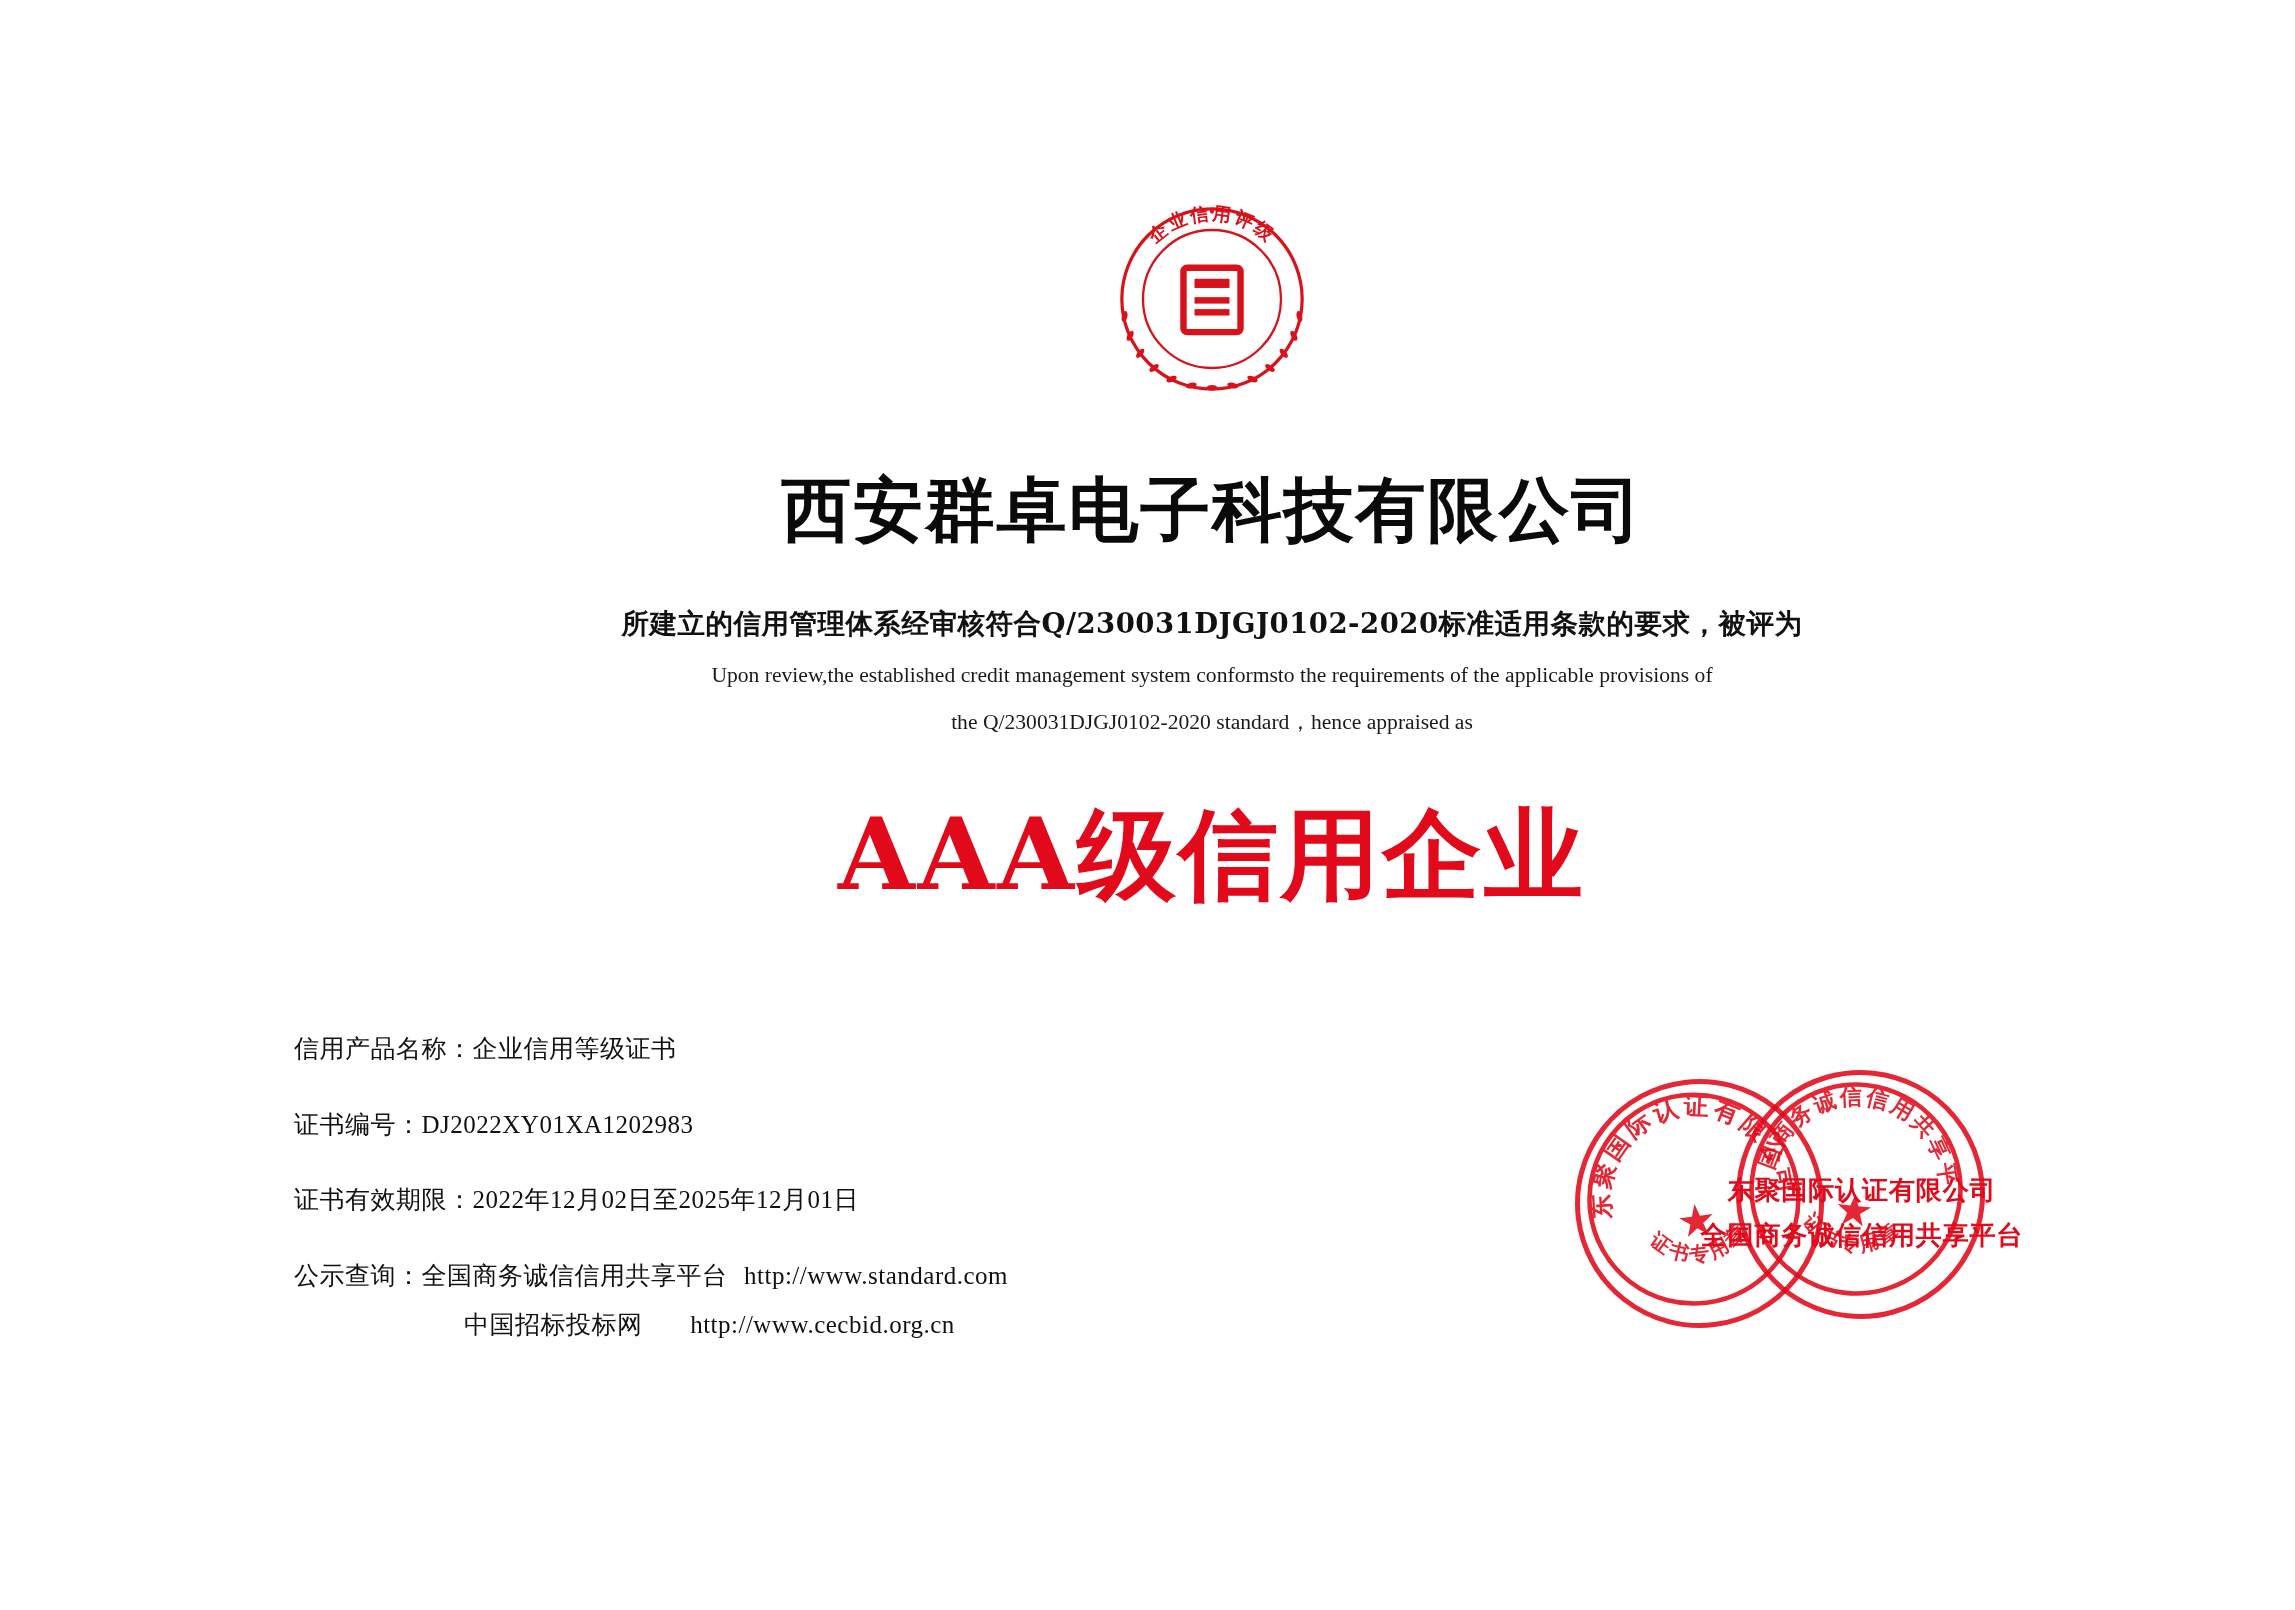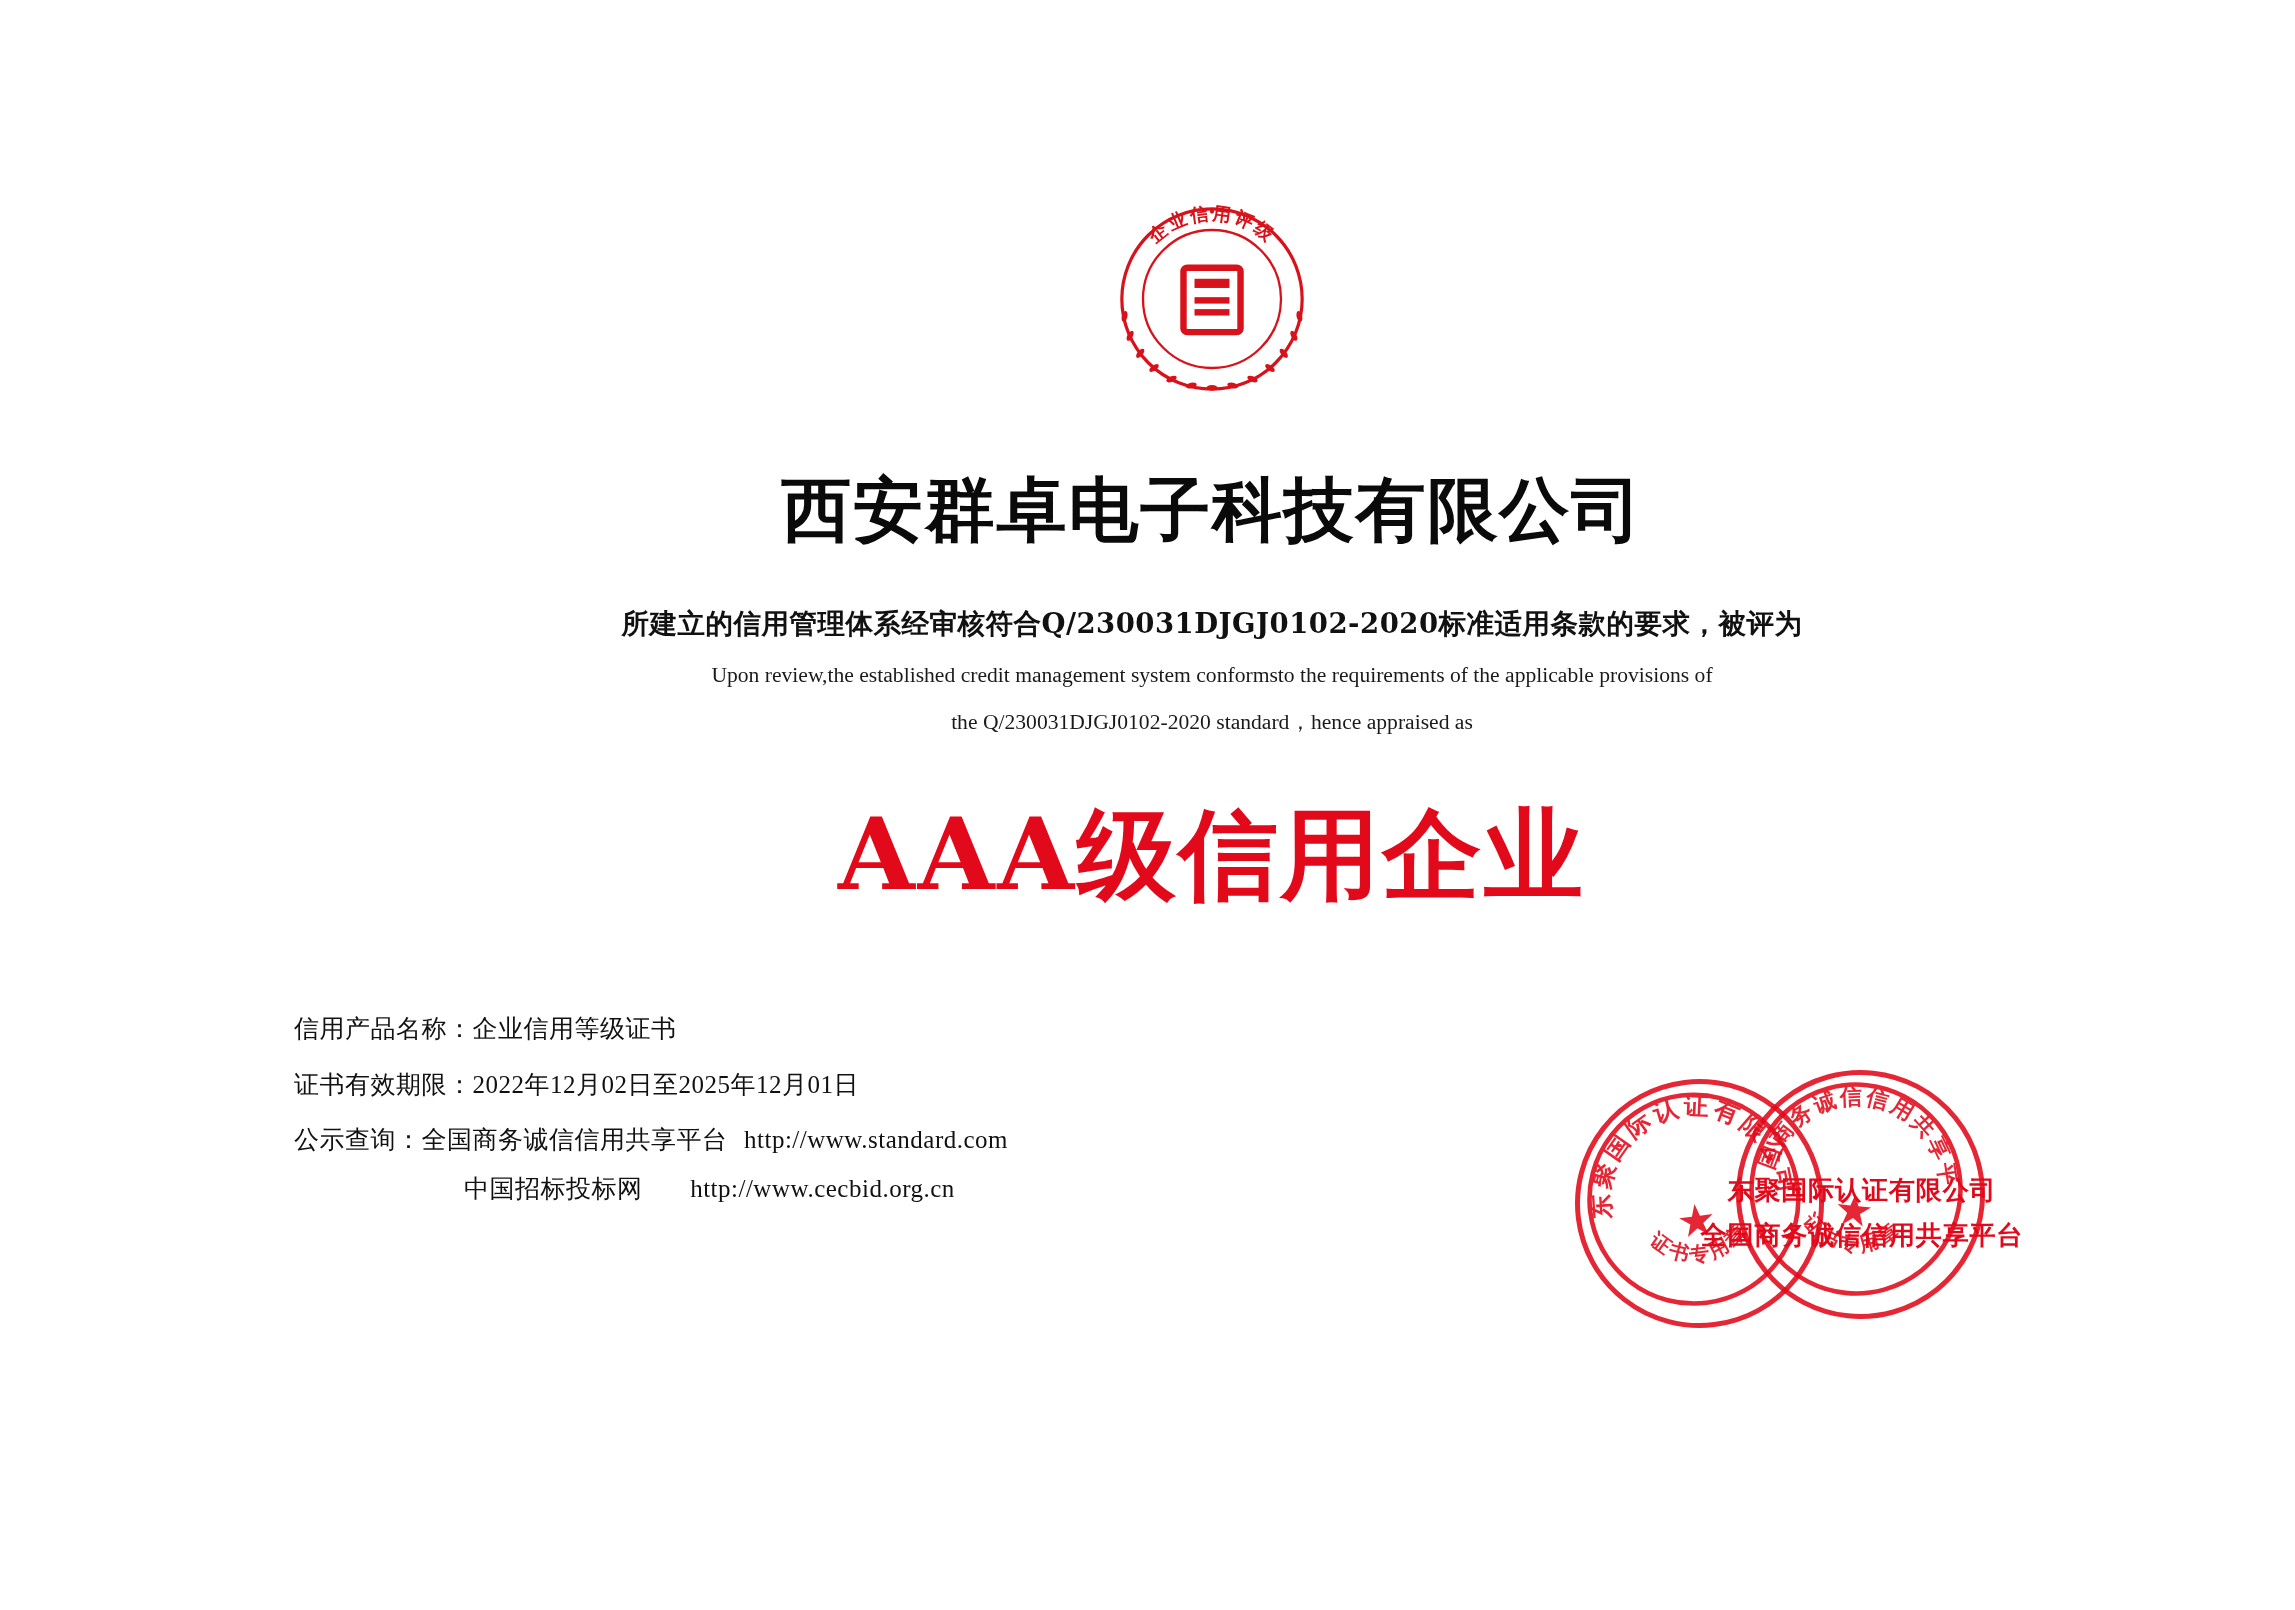--- a/index.html
+++ b/index.html
@@ -100,20 +100,21 @@
   .detail-row {
     display: flex;
     align-items: baseline;
     margin-bottom: 22.5px;
     font-size: 25px;
     letter-spacing: 0.5px;
     white-space: nowrap;
   }
   .detail-label {
     font-family: "DejaVu Sans Mono", "Liberation Mono", monospace;
+    margin-top: 20px;
   }
   .detail-value {
     font-family: Liberation Serif, serif;
   }
   .detail-sub {
     margin-left: 170px;
     margin-top: -6.4px;
     font-size: 25px;
     letter-spacing: 0.5px;
     white-space: nowrap;
@@ -218,20 +219,24 @@
 
 <div class="grade">AAA级信用企业</div>
 
 <div class="details">
 
   <div class="detail-row">
     <span class="detail-label">信用产品名称：</span>
     <span class="detail-value">企业信用等级证书</span>
   </div>
 
+  <div class="detail-row">
+    <span class="detail-label">证书编号：</span>
+    <span class="detail-value">DJ2022XY01XA1202983</span>
+  </div>
 
   <div class="detail-row">
     <span class="detail-label">证书有效期限：</span>
     <span class="detail-value">2022年12月02日至2025年12月01日</span>
   </div>
 
 
   <div class="detail-row">
     <span class="detail-label">公示查询：</span>
     <span class="detail-value">全国商务诚信信用共享平台</span>

